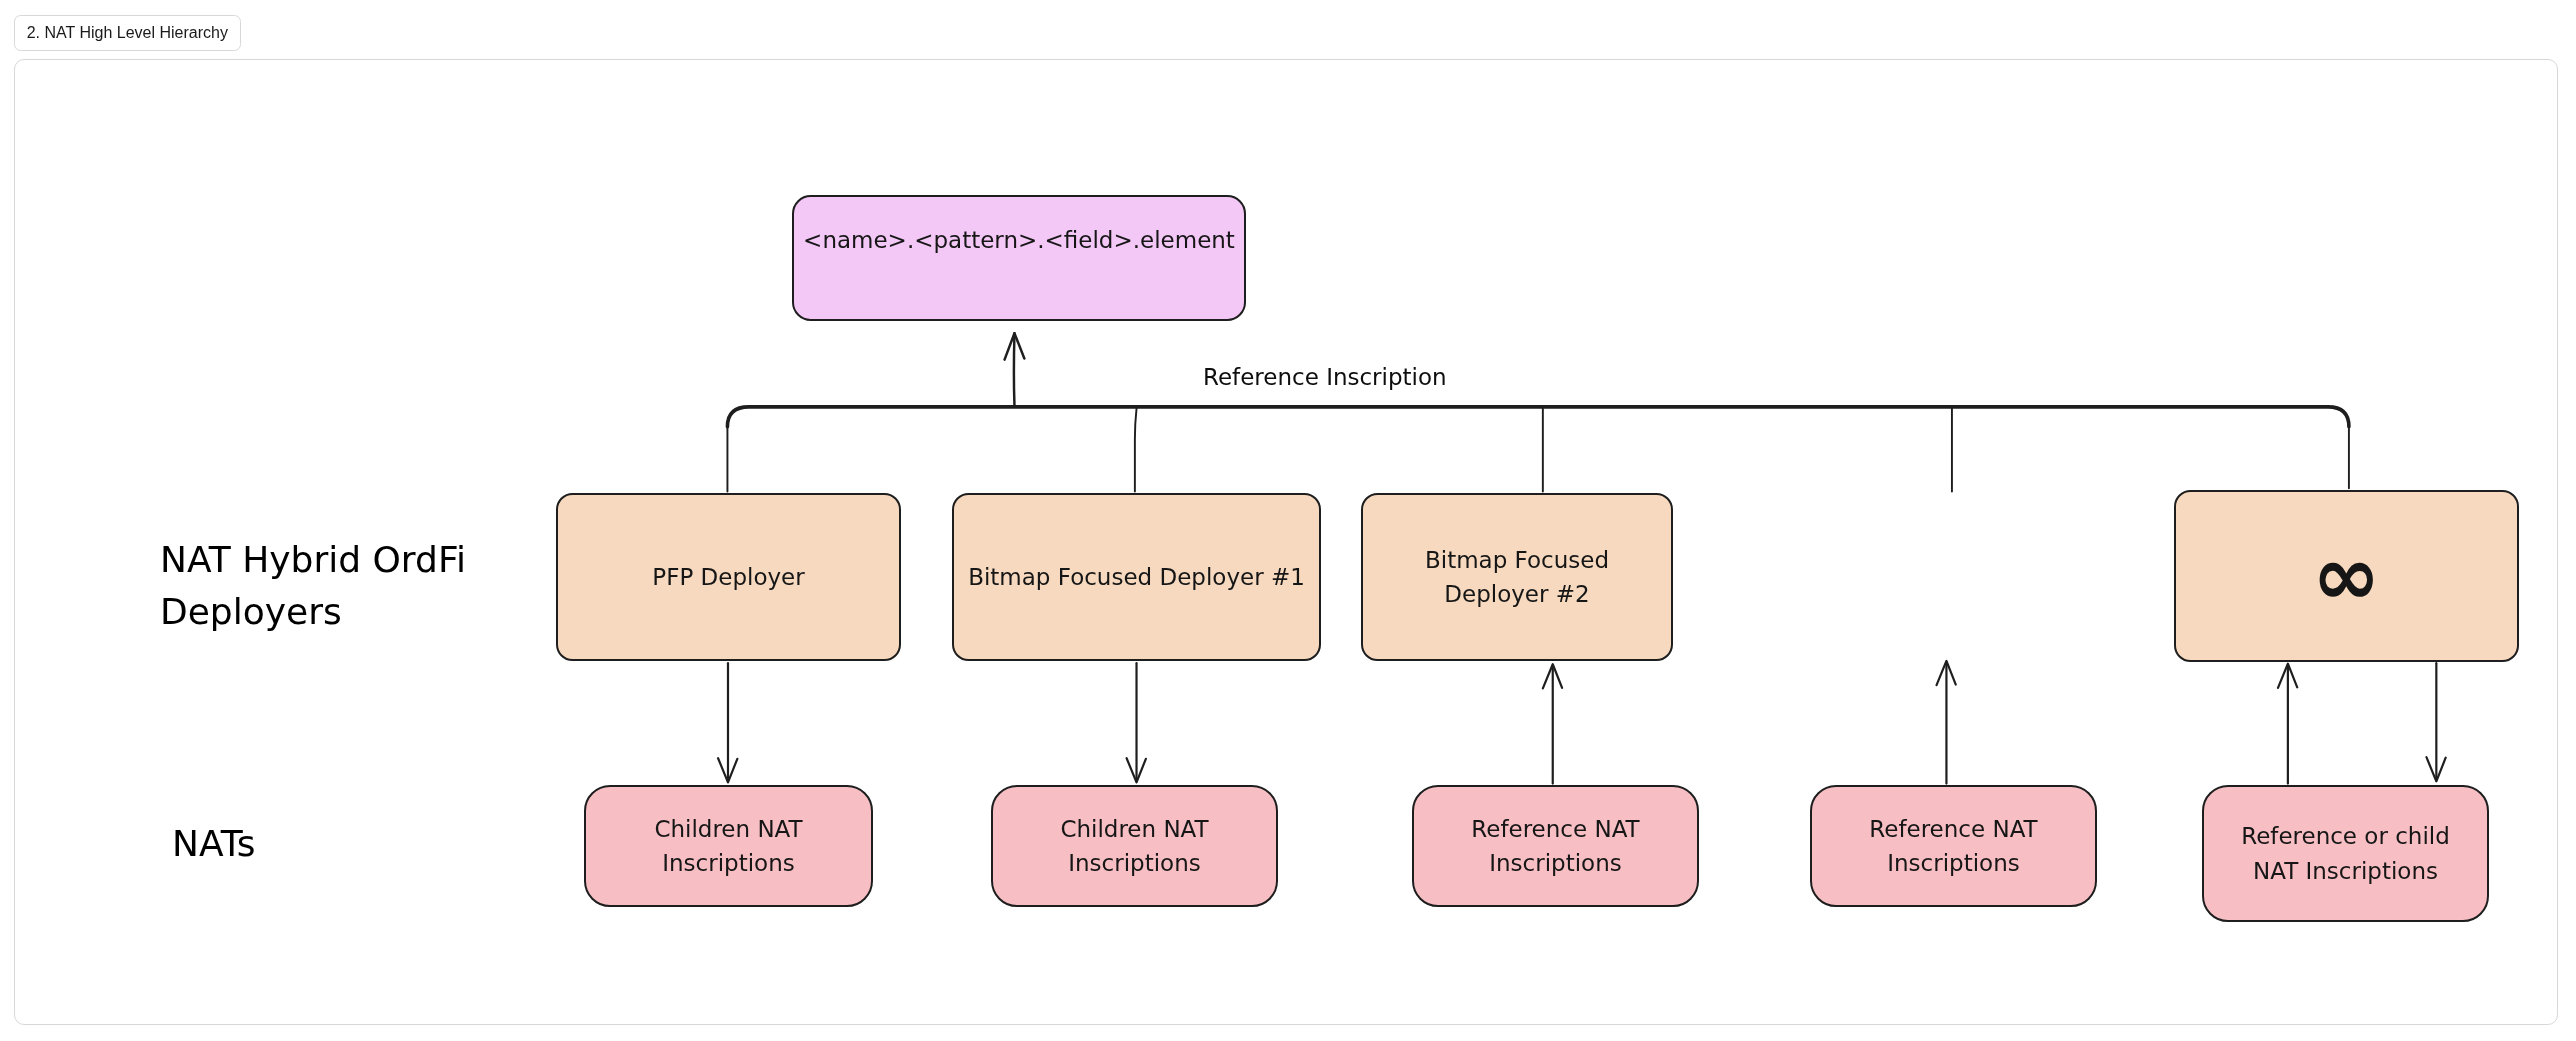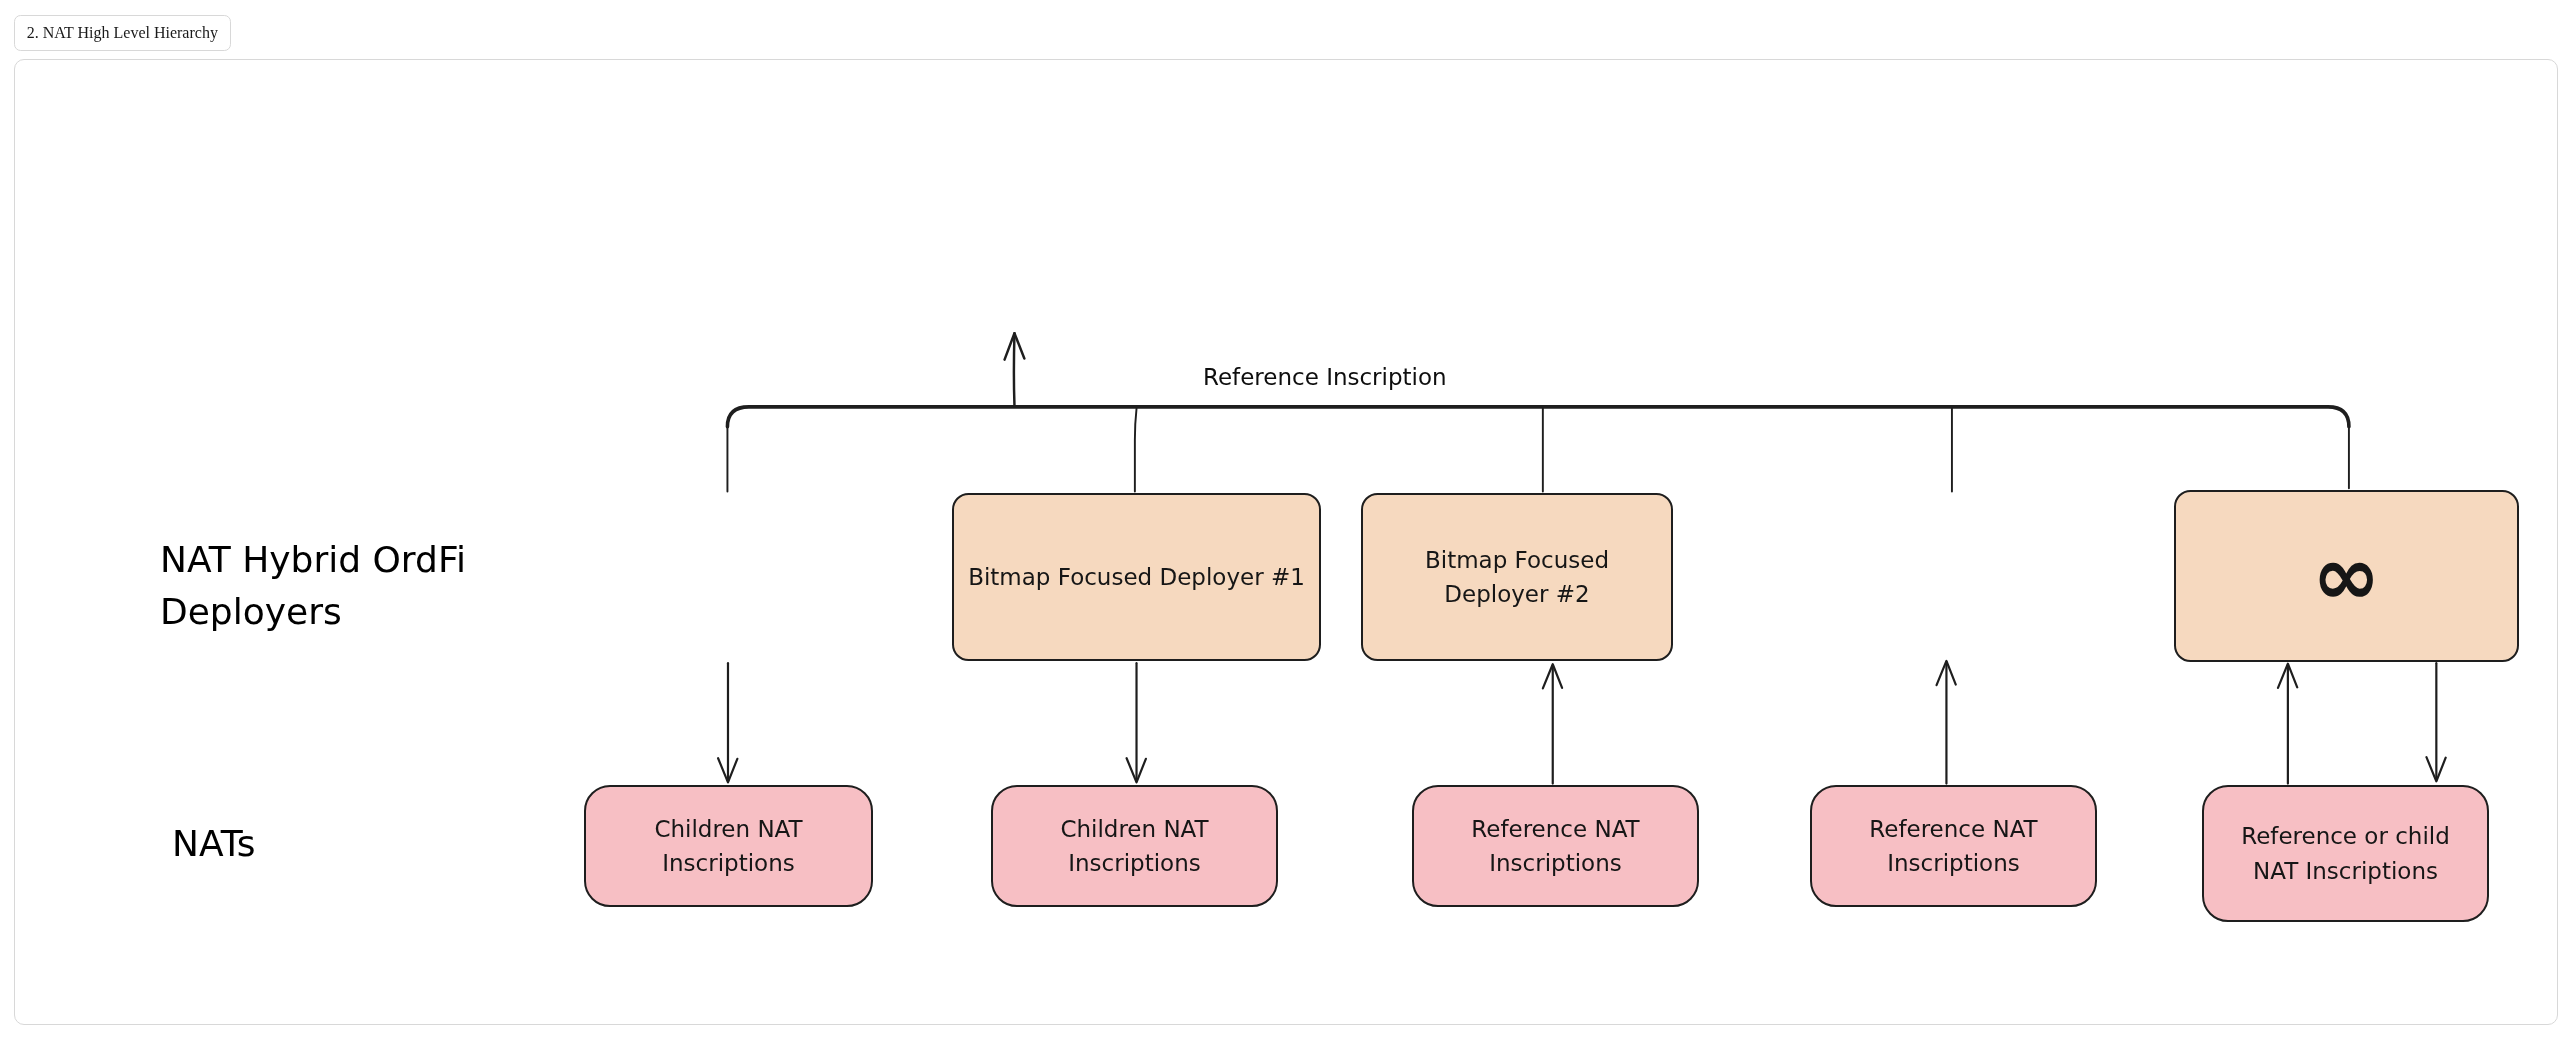--- a/index.html
+++ b/index.html
@@ -14,21 +14,21 @@
   }
   .tab {
     position: absolute;
     left: 13.7px; top: 15px;
     height: 36px;
     display: flex; align-items: center;
     padding: 0 12px;
     background: #ffffff;
     border: 1.6px solid var(--frame-border, #d8d8d8);
     border-radius: 6.6px;
-    font-family: Liberation Serif, serif;
+    font-family: Liberation Sans, sans-serif;
     font-size: 16px;
     color: #1a1a1a;
     white-space: nowrap;
     box-sizing: border-box;
   }
   .frame {
     position: absolute;
     left: 14.3px; top: 59px;
     width: 2544px; height: 966px;
     background: #ffffff;
@@ -130,23 +130,25 @@
     <path stroke-width="4" d="M 4161 1425 L 4161 1209"></path>
     <polyline stroke-width="4" points="4143,1251 4161,1207 4178,1250"></polyline>
 
     <path stroke-width="4" d="M 4431 1206 L 4431 1419"></path>
     <polyline stroke-width="4" points="4413,1377 4431,1421 4448,1378"></polyline>
   </svg>
 
   <div class="rowlabel" style="left:160px; top:534px; width:374px;">NAT Hybrid OrdFi Deployers</div>
   <div class="rowlabel" style="left:172px; top:818px;">NATs</div>
 
+  <div class="node element" style="left:792px; top:195px; width:454px; height:126px;">&lt;name&gt;.&lt;pattern&gt;.&lt;field&gt;.element</div>
 
   <div class="buslabel" style="left:1203px; top:364px;">Reference Inscription</div>
 
+  <div class="node deployer" style="left:556px; top:493px; width:345px; height:168px;">PFP Deployer</div>
   <div class="node deployer" style="left:952px; top:493px; width:369px; height:168px;">Bitmap Focused Deployer #1</div>
   <div class="node deployer" style="left:1361px; top:493px; width:312px; height:168px;">Bitmap Focused Deployer #2</div>
   <div class="node deployer symbol" style="left:2174px; top:490px; width:345px; height:172px;">
     <span>∞</span>
   </div>
 
   <div class="node nat" style="left:584px; top:785px; width:289px; height:122px;">Children NAT Inscriptions</div>
   <div class="node nat" style="left:991px; top:785px; width:287px; height:122px;">Children NAT Inscriptions</div>
   <div class="node nat" style="left:1412px; top:785px; width:287px; height:122px;">Reference NAT Inscriptions</div>
   <div class="node nat" style="left:1810px; top:785px; width:287px; height:122px;">Reference NAT Inscriptions</div>

